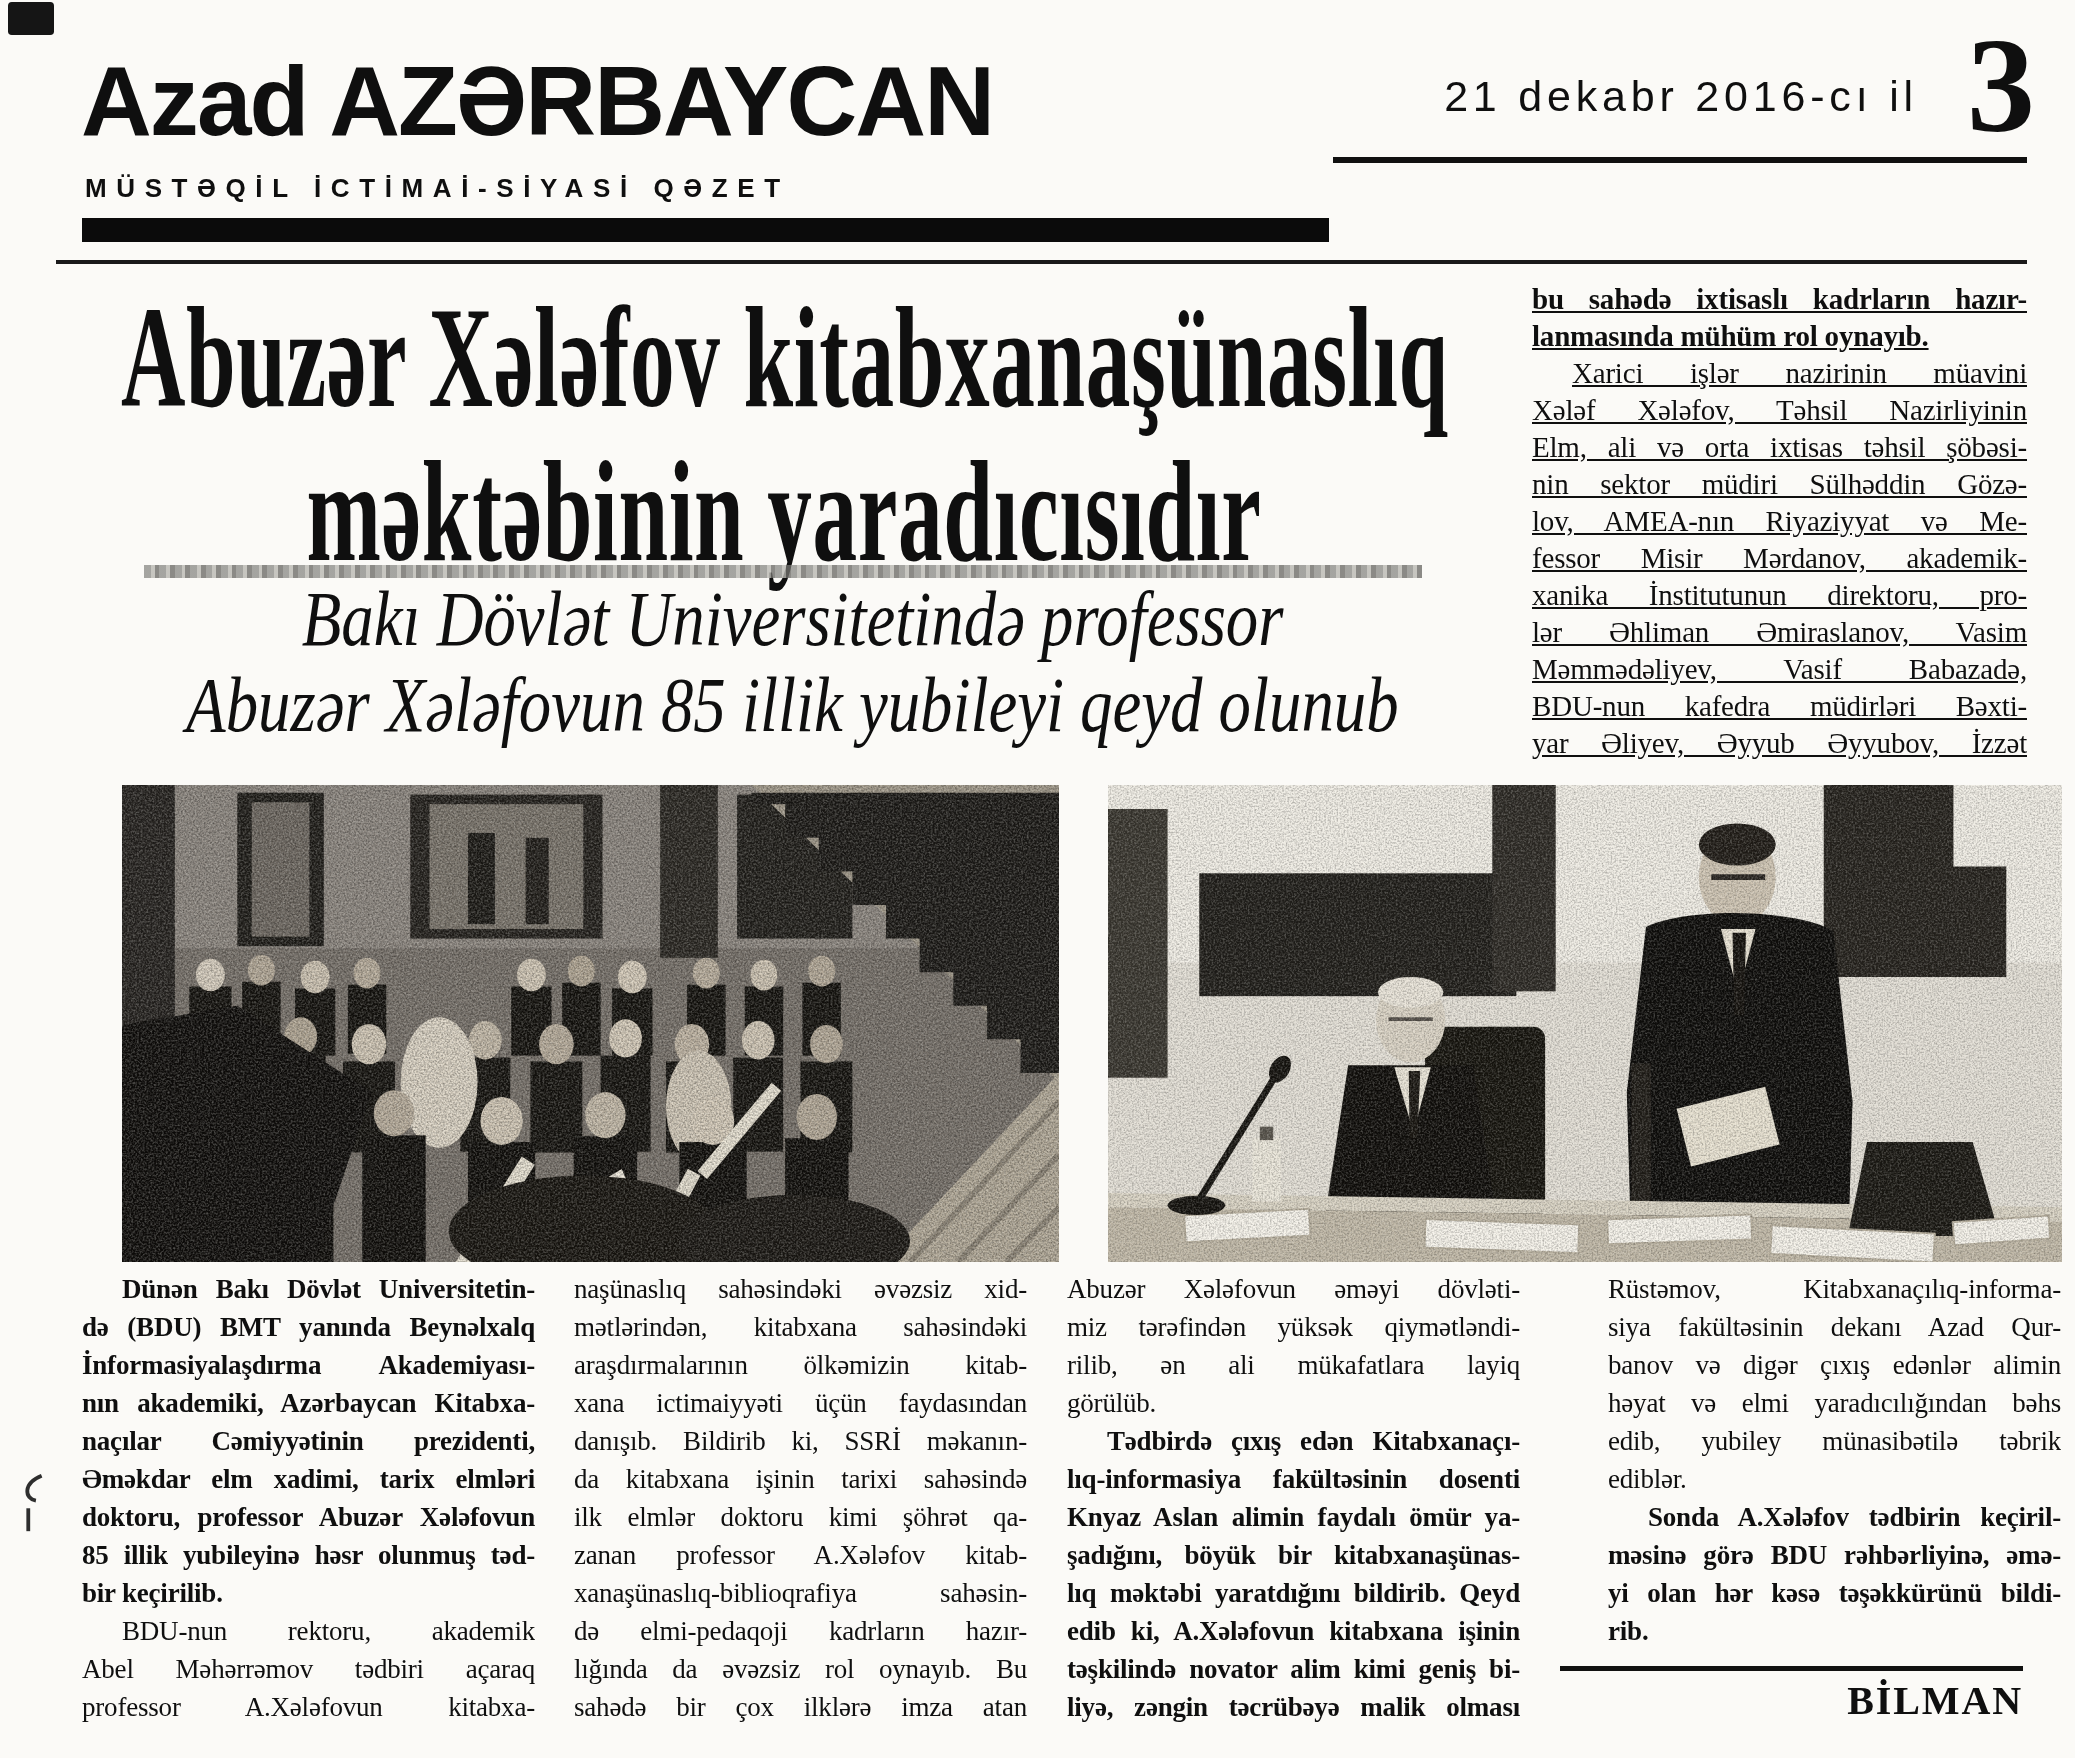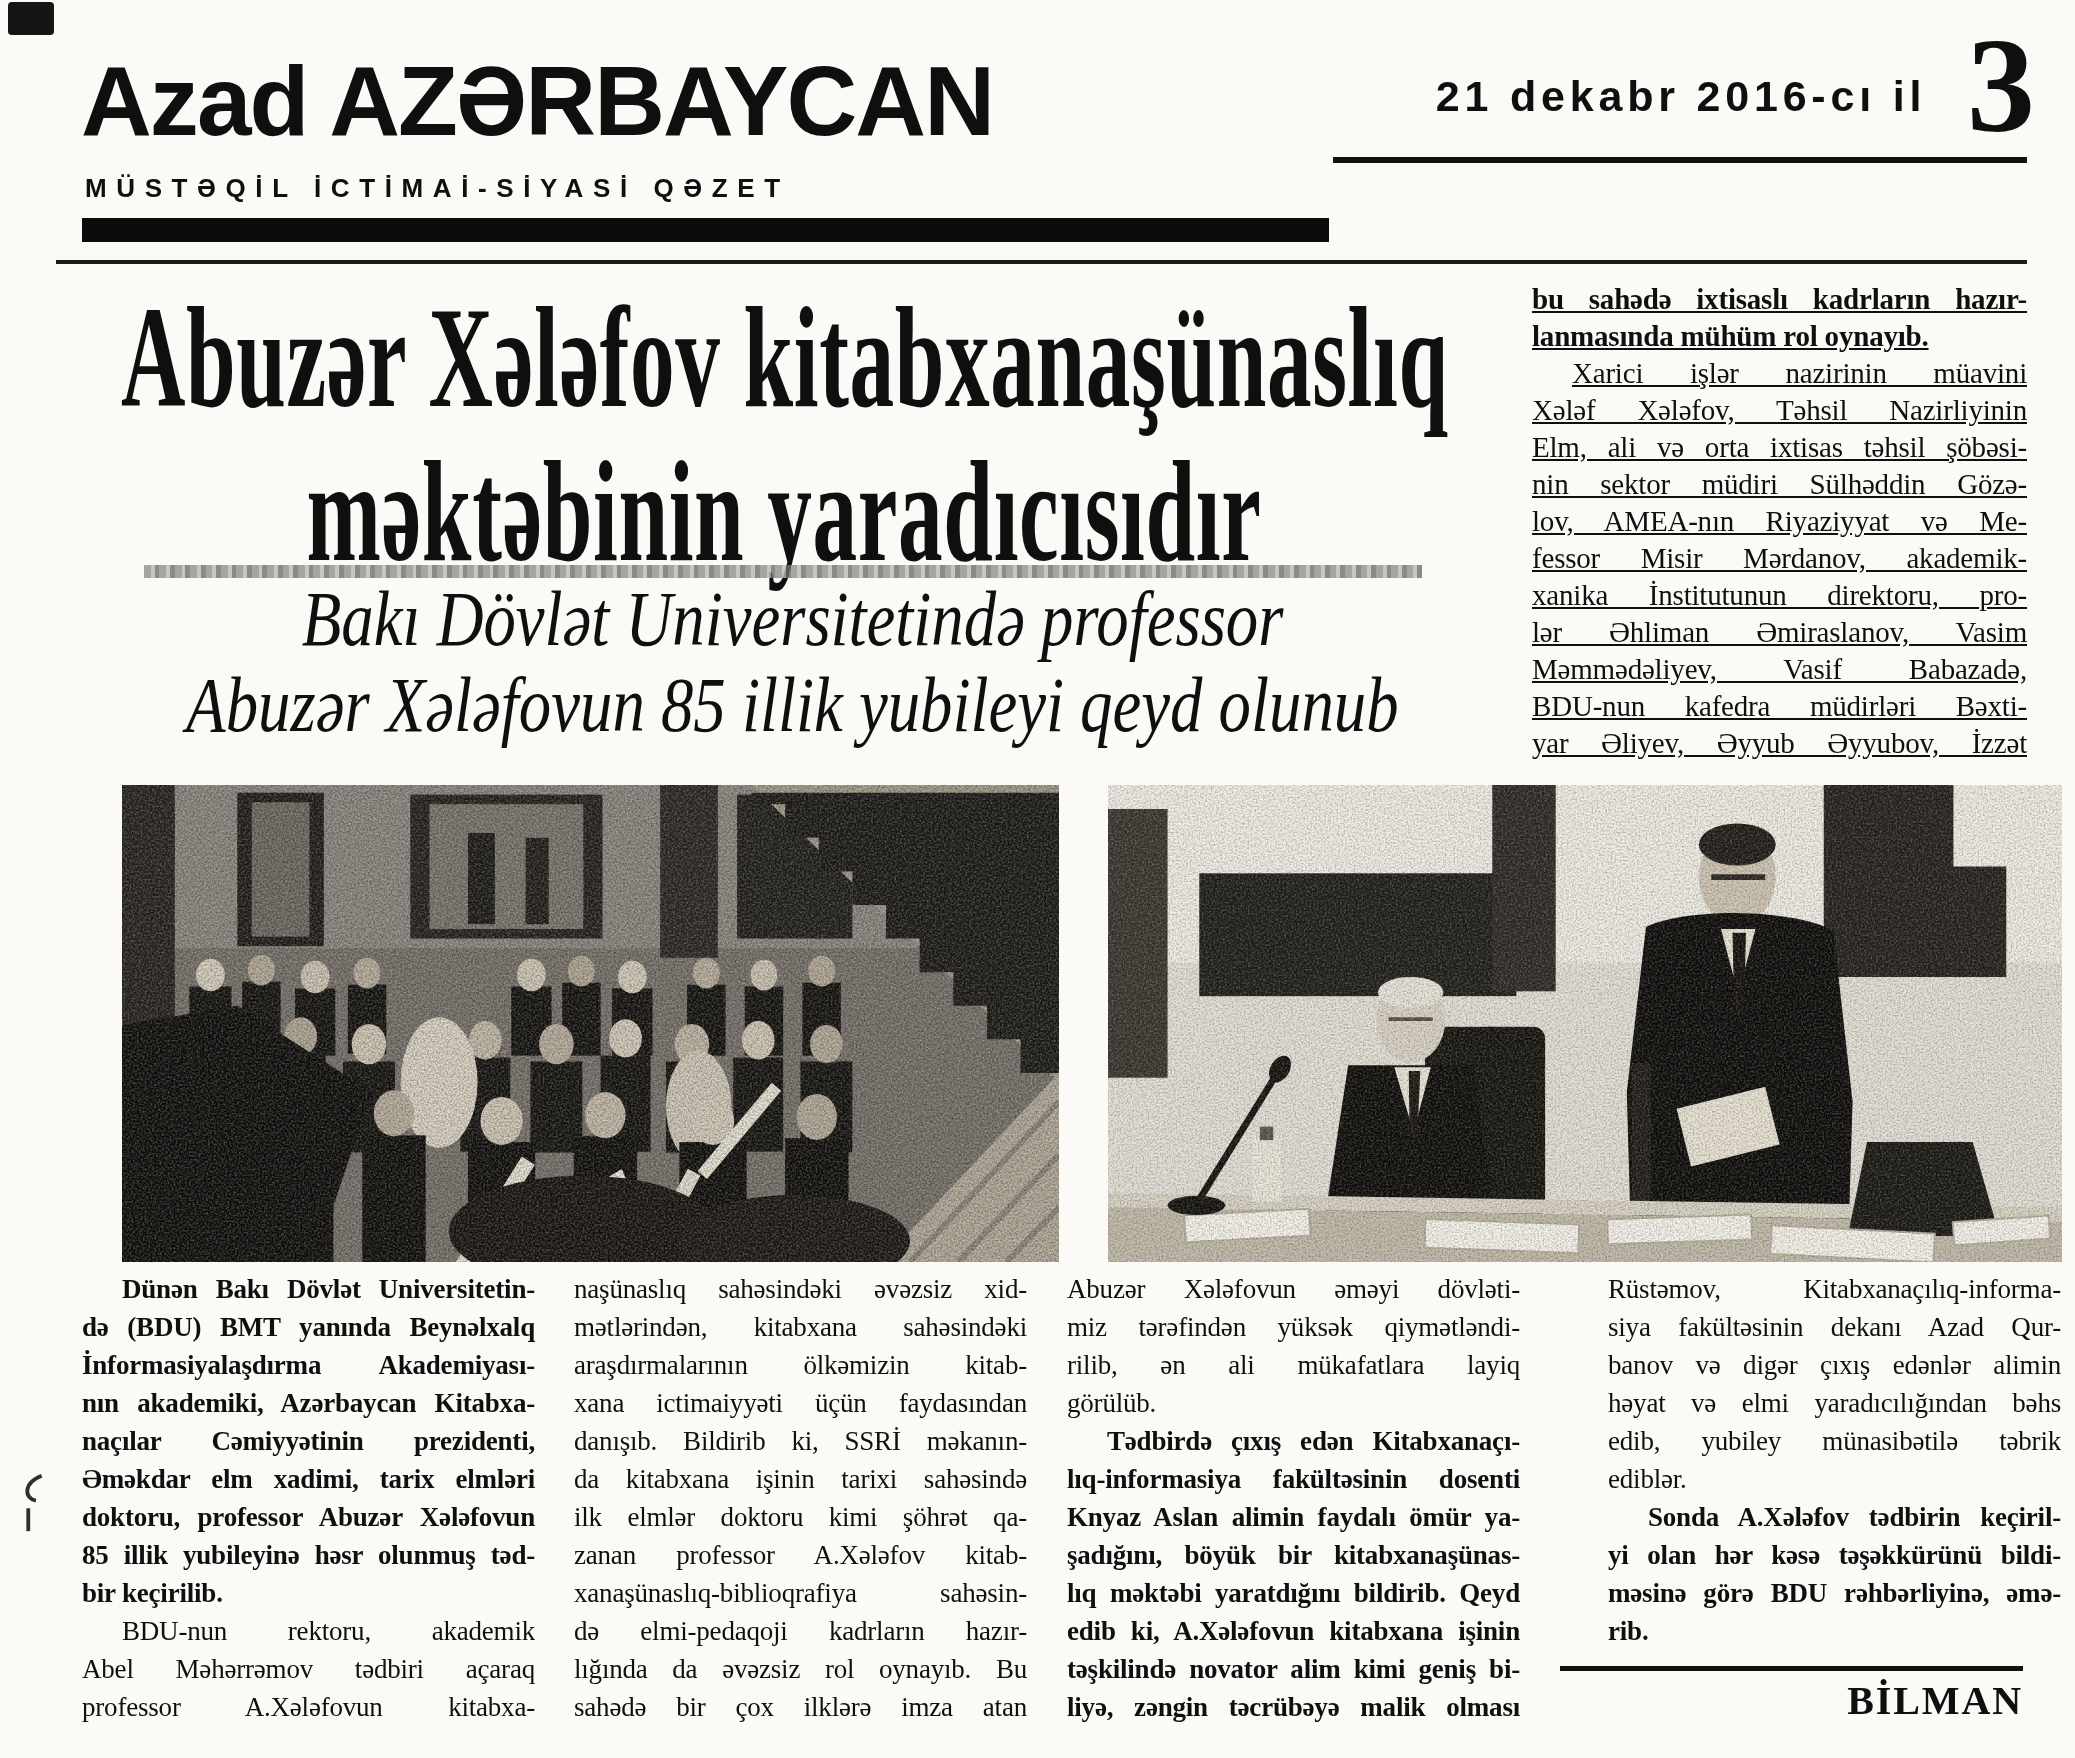--- a/index.html
+++ b/index.html
@@ -5,21 +5,21 @@
   html,body{margin:0;padding:0;background:#dcdcd8;}
   .page{position:relative;width:2075px;height:1758px;background:#fbfaf7;overflow:hidden;
         font-family:"Liberation Serif",serif;color:#0f0f0f;}
   
   .mast-title{position:absolute;left:81px;top:48px;font-family:"Liberation Sans",sans-serif;
       font-weight:700;font-size:98px;line-height:1.1;letter-spacing:-1.9px;white-space:nowrap;}
   .mast-tagline{position:absolute;left:85px;top:173px;font-family:"Liberation Sans",sans-serif;
       font-weight:700;font-size:26px;letter-spacing:9.6px;white-space:nowrap;}
   .mast-bar{position:absolute;left:82px;top:218px;width:1247px;height:24px;background:#0b0b0b;}
   .issue-date{position:absolute;left:1345px;top:72px;width:672px;text-align:center;
-      font-family:"Liberation Sans",sans-serif;font-weight:700;font-size:43px;letter-spacing:4.8px;white-space:nowrap;}
+      font-family:"Liberation Sans",sans-serif;font-weight:400;font-size:43px;letter-spacing:4.8px;white-space:nowrap;}
   .date-rule{position:absolute;left:1333px;top:157px;width:694px;height:5.8px;background:#101010;}
   .page-num{position:absolute;left:1967px;top:17.3px;font-weight:700;font-size:136px;line-height:1;
       font-family:"Liberation Serif",serif;}
   .top-rule{position:absolute;left:56px;top:260px;width:1971px;height:3.8px;background:#1a1a1a;}
   .scan-blot{position:absolute;left:7.7px;top:1.9px;width:46px;height:33px;background:#151515;border-radius:3.8px;}
   
   .headline{position:absolute;left:56px;top:281px;width:1457px;}
   .hl-line{display:flex;justify-content:center;}
   .hl-text{font-weight:700;font-size:144px;line-height:154px;white-space:nowrap;
       transform:scaleX(0.62);transform-origin:center top;letter-spacing:1px;}
@@ -335,22 +335,22 @@
       <div class="p">
         <div class="line">Rüstəmov, Kitabxanaçılıq-informa-</div>
         <div class="line">siya fakültəsinin dekanı Azad Qur-</div>
         <div class="line">banov və digər çıxış edənlər alimin</div>
         <div class="line">həyat və elmi yaradıcılığından bəhs</div>
         <div class="line">edib, yubiley münasibətilə təbrik</div>
         <div class="line end">ediblər.</div>
       </div>
       <div class="p b">
         <div class="line ind">Sonda A.Xələfov tədbirin keçiril-</div>
+        <div class="line">məsinə görə BDU rəhbərliyinə, əmə-</div>
         <div class="line">yi olan hər kəsə təşəkkürünü bildi-</div>
-        <div class="line">məsinə görə BDU rəhbərliyinə, əmə-</div>
         <div class="line end">rib.</div>
       </div>
     </section>
 
   <div class="byline-rule"></div>
   <div class="byline">BİLMAN</div>
 
   <svg class="pen-mark" width="42" height="63" viewBox="0 0 44 66">
     <path d="M30,4 C10,12 12,28 24,30" fill="none" stroke="#2e2e2e" stroke-width="4"></path>
     <line x1="16" y1="38" x2="16" y2="62" stroke="#2e2e2e" stroke-width="4"></line>

